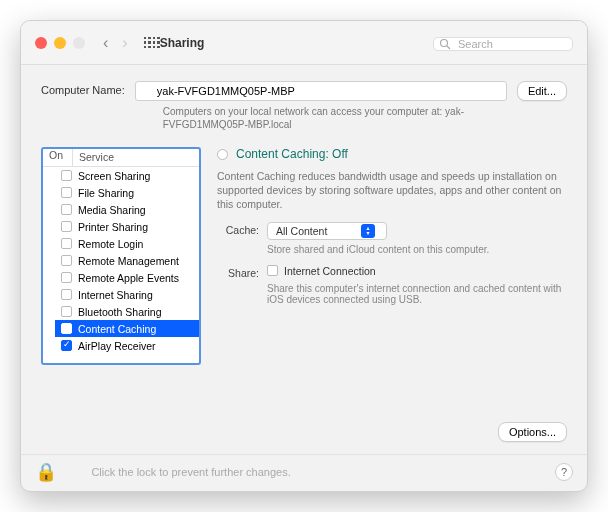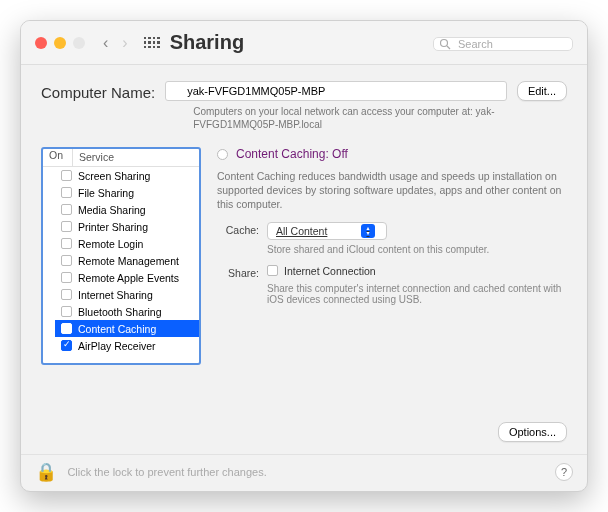--- a/index.html
+++ b/index.html
@@ -23,32 +23,32 @@
 }
 .traffic { display: flex; gap: 7px; }
 .dot { width: 12px; height: 12px; border-radius: 50%; }
 .dot.red { background: #ff5f57; }
 .dot.yellow { background: #febc2e; }
 .dot.green { background: #e6e6e6; }
 .nav { display: flex; gap: 14px; margin-left: 18px; color: #888; }
 .nav span { font-size: 16px; }
 .grid-icon { margin-left: 16px; display: grid; grid-template-columns: repeat(4,2.5px); grid-template-rows: repeat(3,2.5px); gap: 2px; }
 .grid-icon i { background: #555; width: 2.5px; height: 2.5px; }
-.title { margin-left: 10px; font-size: 20px; font-weight: 600; color: #333; }
+.title { font-size: 12px; font-weight: 600; color: #333; }
 .search-wrap { margin-left: auto; position: relative; }
 .search-wrap input {
   width: 140px; height: 14px; border: 1px solid #ddd; border-radius: 5px;
   padding: 0 8px 0 24px; font-size: 11px; background: #fff; color: #666;
 }
 .search-wrap input::placeholder { color: #aaa; }
 .search-icon { position: absolute; left: 6px; top: 4px; }
 
 .content { flex: 1; padding: 16px 20px 12px; display: flex; flex-direction: column; }
 .row-name { display: flex; align-items: flex-start; gap: 10px; }
-.lbl { font-size: 15px; color: #333; padding-top: 3px; white-space: nowrap; }
+.lbl { font-size: 11px; color: #333; padding-top: 3px; white-space: nowrap; }
 .name-col { flex: 1; }
 .name-input {
   width: 100%; height: 20px; border: 1px solid #d0d0d0; border-radius: 3px;
   padding: 0 21px; font-size: 11px; background: #fff;
 }
 .sub { font-size: 10px; color: #777; margin-top: 4px; line-height: 1.3; margin-left: 28px; }
 .edit-btn, .opt-btn {
   background: #fff; border: 1px solid #ccc; border-radius: 8px;
   font-size: 11px; padding: 2px 10px; height: 20px; cursor: pointer;
   box-shadow: 0 1px 1px rgba(0,0,0,0.05);
@@ -66,39 +66,39 @@
 .svc-row { display: flex; align-items: center; height: 17px; padding: 0 6px; gap: 6px; margin-left: 12px; }
 .svc-row.selected { background: #0a60ff; color: #fff; }
 .chk { width: 11px; height: 11px; border: 1px solid #bbb; border-radius: 2px; background: #fff; position: relative; flex-shrink: 0; }
 .chk.checked { background: #0a60ff; border-color: #0a60ff; }
 .chk.checked::after { content: "✓"; color: #fff; font-size: 9px; position: absolute; left: 1px; top: -2px; }
 .svc-row.selected .chk { border-color: #fff; }
 
 .detail { flex: 1; font-size: 10.5px; color: #333; }
 .det-title { display: flex; align-items: center; gap: 8px; margin-bottom: 8px; }
 .det-title .radio { width: 11px; height: 11px; border: 1px solid #bbb; border-radius: 50%; background: #fff; }
-.det-title span { font-size: 12px; color: #701a75; }
+.det-title span { font-size: 12px; color: #0f766e; }
 .desc { color: #777; line-height: 1.35; margin-bottom: 10px; }
 .field-row { display: flex; align-items: flex-start; gap: 8px; margin-bottom: 4px; }
 .field-row .k { width: 42px; text-align: right; color: #444; padding-top: 2px; }
 .select {
   display: flex; align-items: center; justify-content: space-between;
   background: #fff; border: 1px solid #ccc; border-radius: 4px;
-  height: 18px; padding: 0 11px 0 8px; width: 120px; font-size: 10.5px; text-decoration: underline;
+  height: 18px; padding: 0 11px 0 8px; width: 120px; font-size: 10.5px;
 }
 .select .arrows { background: #0a60ff; width: 14px; height: 14px; border-radius: 3px; display: flex; flex-direction: column; align-items: center; justify-content: center; }
 .select .arrows::before { content: "▴"; color: #fff; font-size: 6px; line-height: 5px; }
 .select .arrows::after { content: "▾"; color: #fff; font-size: 6px; line-height: 5px; }
 .muted { color: #888; font-size: 10px; margin: 4px 0 10px 50px; }
 
 .opts-row { display: flex; justify-content: flex-end; margin-top: 8px; }
 
 .footer { display: flex; align-items: center; gap: 10px; padding: 6px 14px 8px; border-top: 1px solid #e2e2e2; }
 .lock { font-size: 18px; }
-.foot-text { font-size: 11px; color: #aaa; flex: 1; }
+.foot-text { font-size: 11px; color: #aaa; flex: 1; margin-left: 24px; }
 .help { width: 18px; height: 18px; border: 1px solid #ccc; border-radius: 50%; background: #fff; font-size: 11px; color: #666; display: flex; align-items: center; justify-content: center; cursor: pointer; }
 </style>
 </head>
 <body>
 
 <div class="window">
 
   <div class="titlebar">
     <div class="traffic">
       <div class="dot red"></div>

